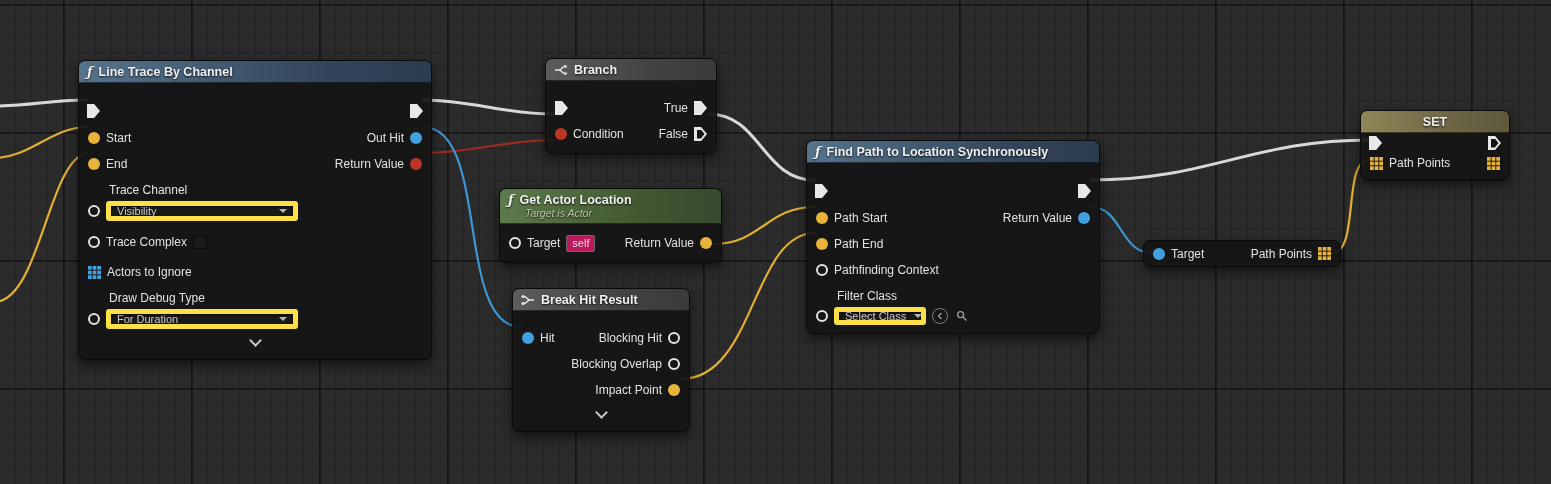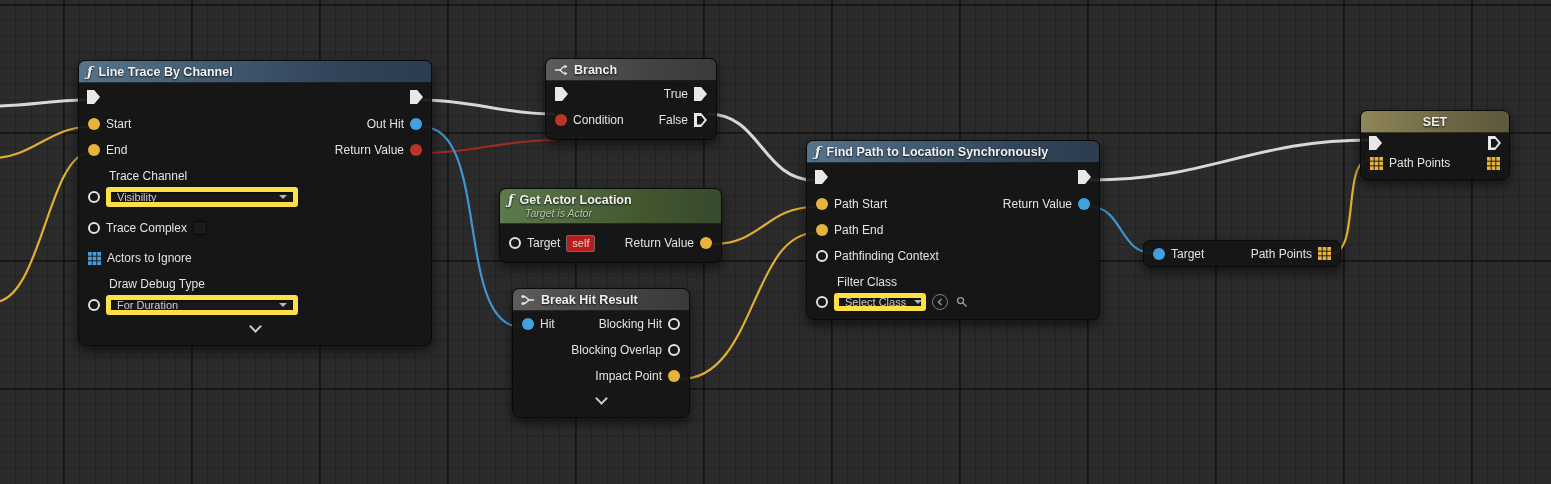--- a/index.html
+++ b/index.html
@@ -31,21 +31,21 @@
          text-shadow:0 1px 2px rgba(0,0,0,0.85); white-space:nowrap; }
   .hdr-fn   { background:linear-gradient(90deg,#55748c,#33455a 70%,#2c3c4f); }
   .hdr-gray { background:linear-gradient(90deg,#5c5c5c,#434343 60%,#3a3a3a); }
   .hdr-set  { background:linear-gradient(90deg,#8f8757,#6d6646 60%,#5e583c); justify-content:center; }
   .hdr-green{ display:block; height:auto; padding:3px 8px 4px;
               background:linear-gradient(90deg,#5d7a4d,#42572f 65%,#364a2e); }
   .hdr-line { display:flex; align-items:center; gap:6px; }
   .subtitle { font-weight:normal; font-style:italic; font-size:10.5px; color:#b7c7a8; margin-left:17px; }
   .fn-icon  { font-style:italic; font-family:"DejaVu Serif", serif; font-size:13px; font-weight:bold; }
 
-  .body { padding:0 0 6px; }
+  .body { padding:14px 0 6px; }
   .row { display:flex; align-items:center; gap:6px; padding:0 9px; height:26px; white-space:nowrap; }
   .exec-row { height:28px; padding:0 8px; }
   .indent-row { height:22px; align-items:flex-end; padding-left:30px; padding-bottom:2px; }
   .combo-row { height:24px; }
   .expand-row { height:22px; justify-content:center; }
   .right { margin-left:auto; display:flex; align-items:center; gap:6px; }
 
   .pin { width:12px; height:12px; border-radius:50%; flex:none; }
   .pin.hollow { background:transparent !important; border:2px solid; }
   .p-gold  { background:#e8b33b; border-color:#e8b33b; }
@@ -72,21 +72,21 @@
 
   .checkbox { width:14px; height:14px; border:1px solid #090909; background:#1a1a1a;
               border-radius:2px; position:relative; flex:none; }
   .checkbox.checked { background:#72b4e6; border-color:#1c4a6b; }
   .checkbox.checked::after { content:""; position:absolute; left:4px; top:1px; width:4px; height:8px;
               border-right:2px solid #123751; border-bottom:2px solid #123751; transform:rotate(40deg); }
 
   .chev { width:9px; height:9px; border-right:2px solid #c9c9c9; border-bottom:2px solid #c9c9c9;
           transform:rotate(45deg); margin-top:-4px; }
 
-  .tag { background:#b91c1c; border:1px solid #6a6a6a; border-radius:2px; padding:0 5px;
+  .tag { background:#be185d; border:1px solid #6a6a6a; border-radius:2px; padding:0 5px;
          font-size:11px; color:#ddd; line-height:15px; }
 
   .icon-btn { width:16px; height:16px; border-radius:50%; border:1px solid #7e7e7e;
               display:flex; align-items:center; justify-content:center; flex:none; }
 
   .compact { display:flex; align-items:center; gap:6px; padding:0 9px; height:27px;
              border-radius:7px; }
   .hdr-icon { flex:none; display:block; }
 </style>
 </head>

